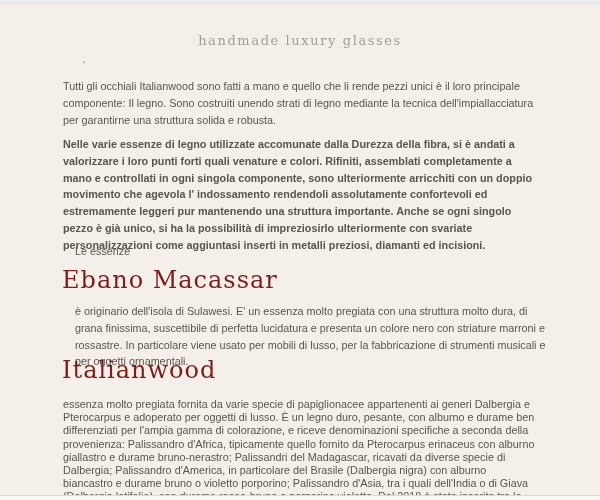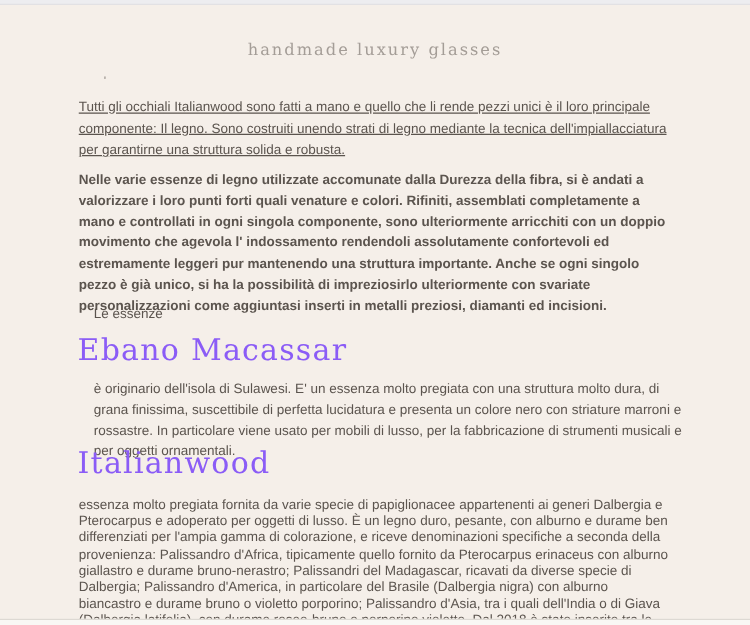--- a/index.html
+++ b/index.html
@@ -28,32 +28,32 @@
   .stray-mark {
     position:absolute; top:60px; left:83px;
     font-size:10px; color:#8f8983;
   }
   .body-text {
     position:absolute; left:63px; width:476px;
     color:#5b544e;
     font-size:10.8px; line-height:16.8px;
     margin:0;
   }
-  #p1 { top:78px;text-decoration:underline; }
+  #p1 { top:78px; }
   #p2 { top:136px;font-weight:bold; }
   .section-label {
     position:absolute; left:63px; top:233px;
     color:#5b544e; font-size:10.8px; margin:12px;
   }
   .essence-heading {
     position:absolute; left:62px; margin:0;
     font-family:"DejaVu Serif", serif;
     font-weight:400;
     font-size:24px; letter-spacing:1px;
-    color:#8b5cf6;
+    color:#7f1d1d;
   }
   #h-ebano { top:266px; }
   #h-palissandro { top:356px; }
   #p3 { top:303px;margin-left:12px; }
   #p4 { top:398px; line-height:13.2px; }
 </style>
 </head>
 <body>
 
 <div class="top-strip"></div>

